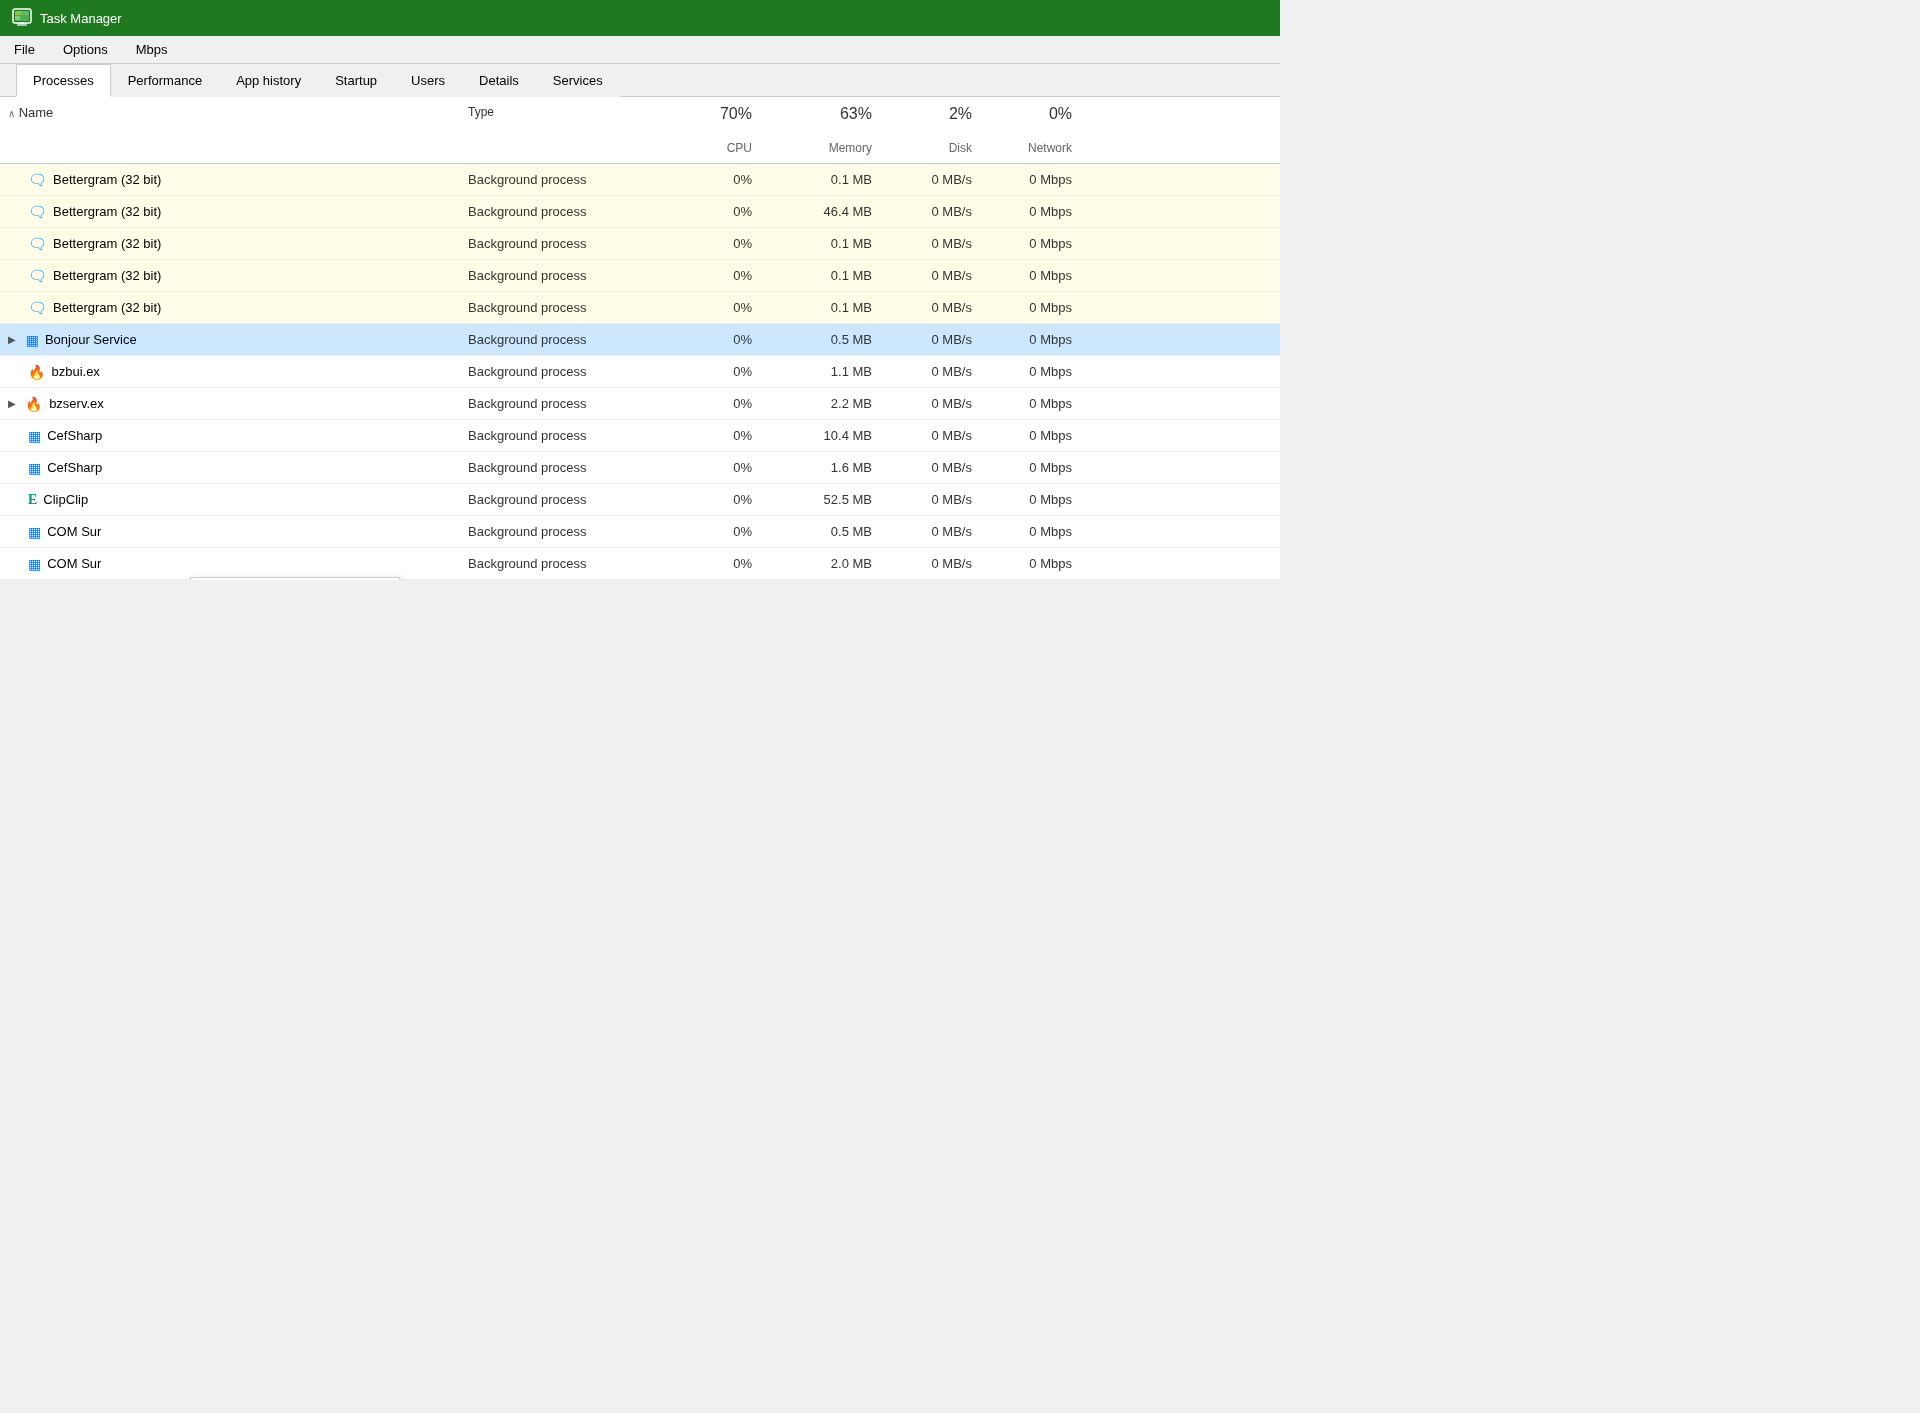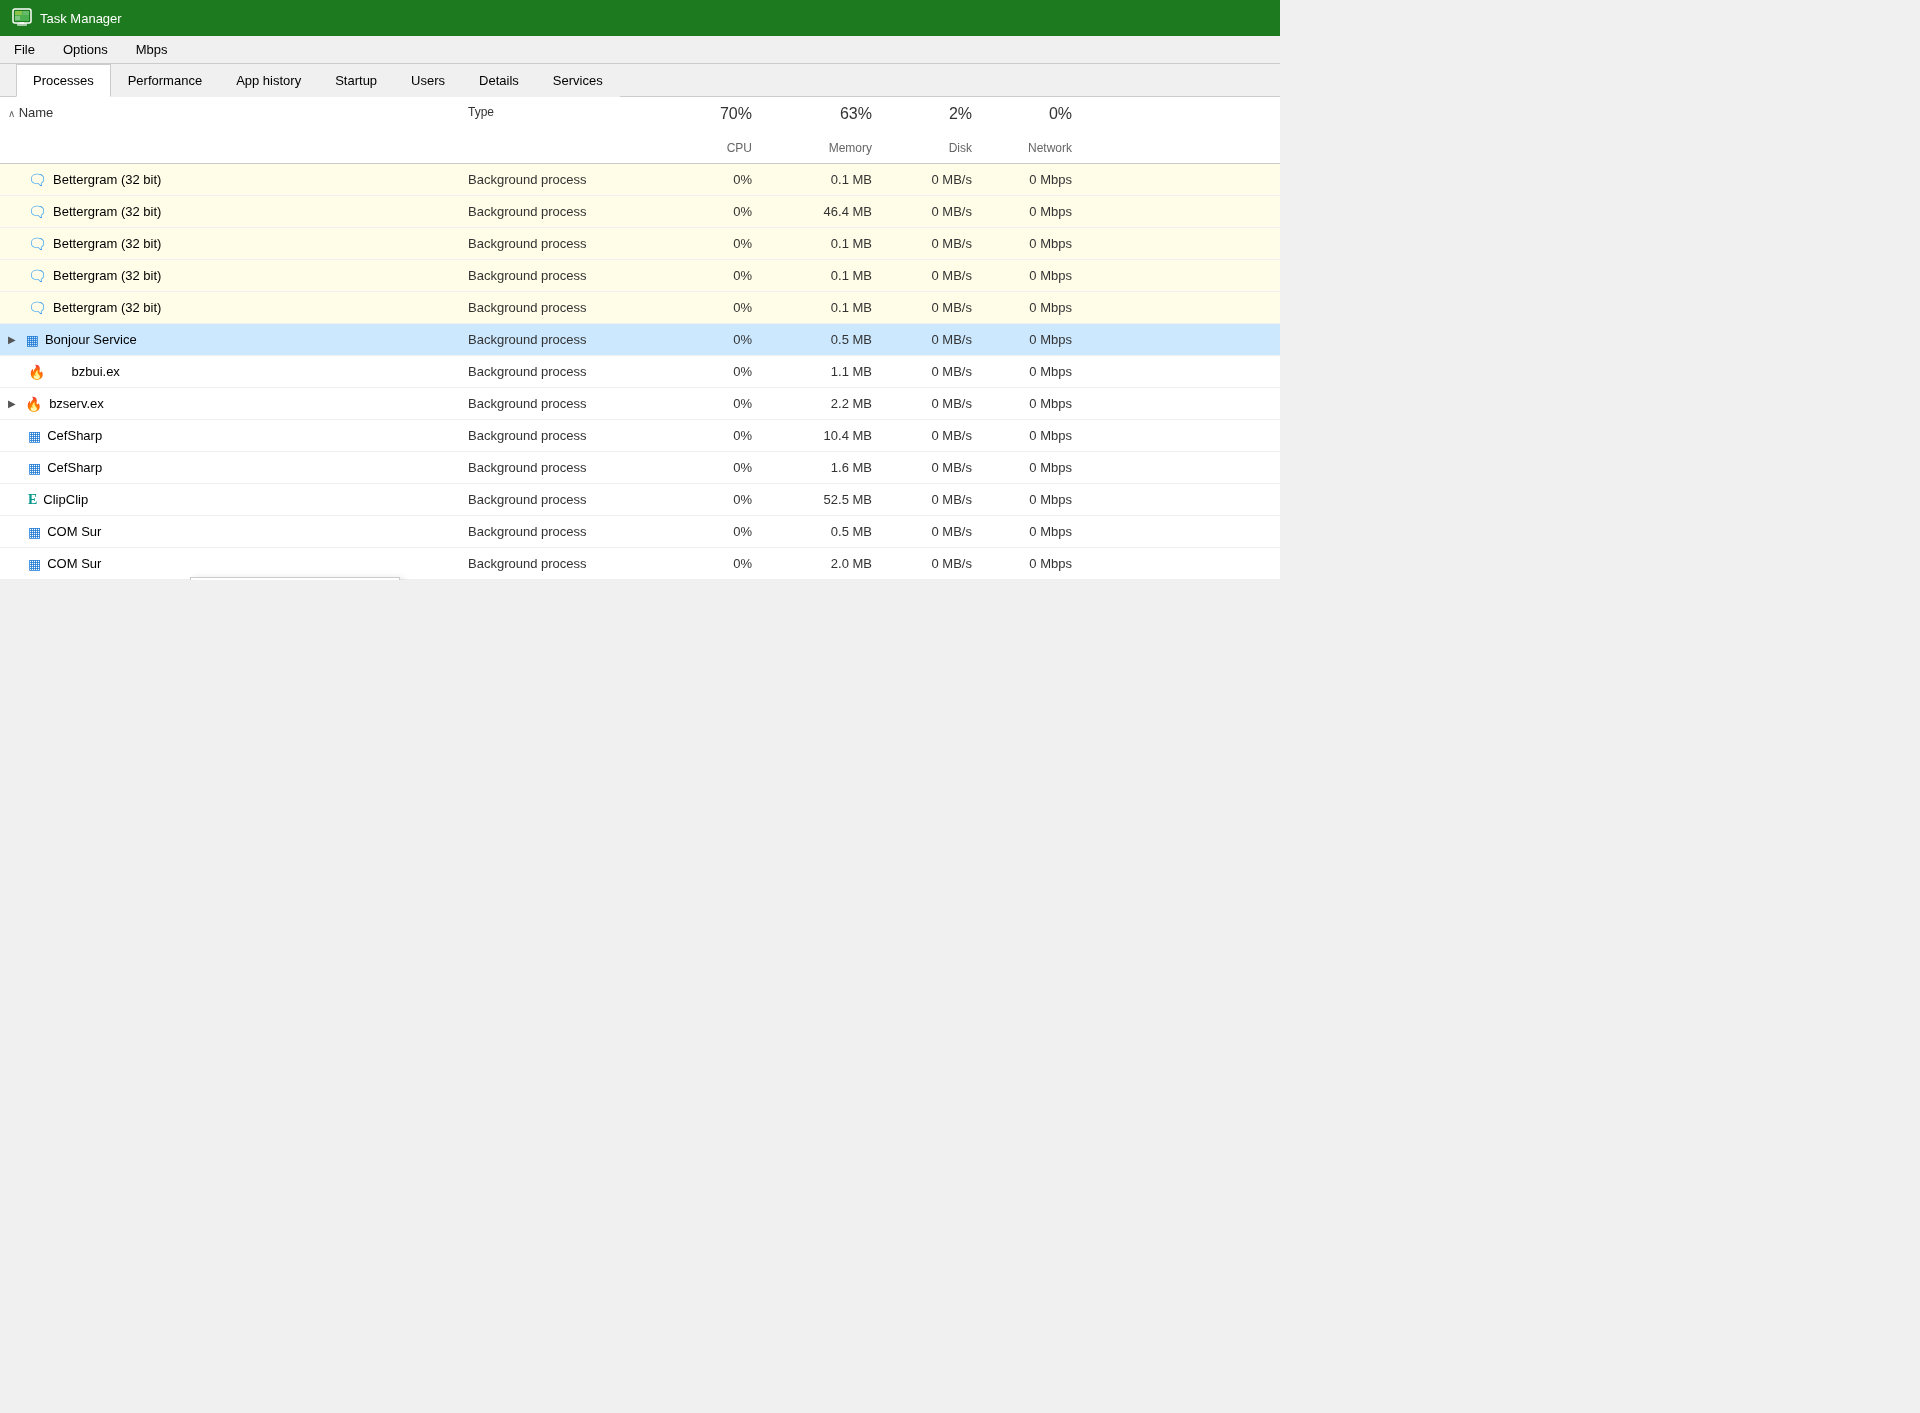--- a/index.html
+++ b/index.html
@@ -304,21 +304,21 @@
     <div class="cell">Background process</div>
     <div class="cell right">0%</div>
     <div class="cell right">0.5 MB</div>
     <div class="cell right">0 MB/s</div>
     <div class="cell right">0 Mbps</div>
   </div>
       <div class="process-row" style="">
     <div class="process-name">
       <span style="width:14px;display:inline-block;"></span>
       <span style="color:#f44336;font-size:14px;">🔥</span>
-      <span style="font-size:13px;margin-left:20px;">bzbui.ex</span>
+      <span style="font-size:13px;">bzbui.ex</span>
     </div>
     <div class="cell">Background process</div>
     <div class="cell right">0%</div>
     <div class="cell right">1.1 MB</div>
     <div class="cell right">0 MB/s</div>
     <div class="cell right">0 Mbps</div>
   </div>
       <div class="process-row" style="">
     <div class="process-name">
       <span style="font-size:10px;color:#555;margin-right:4px;">▶</span>

